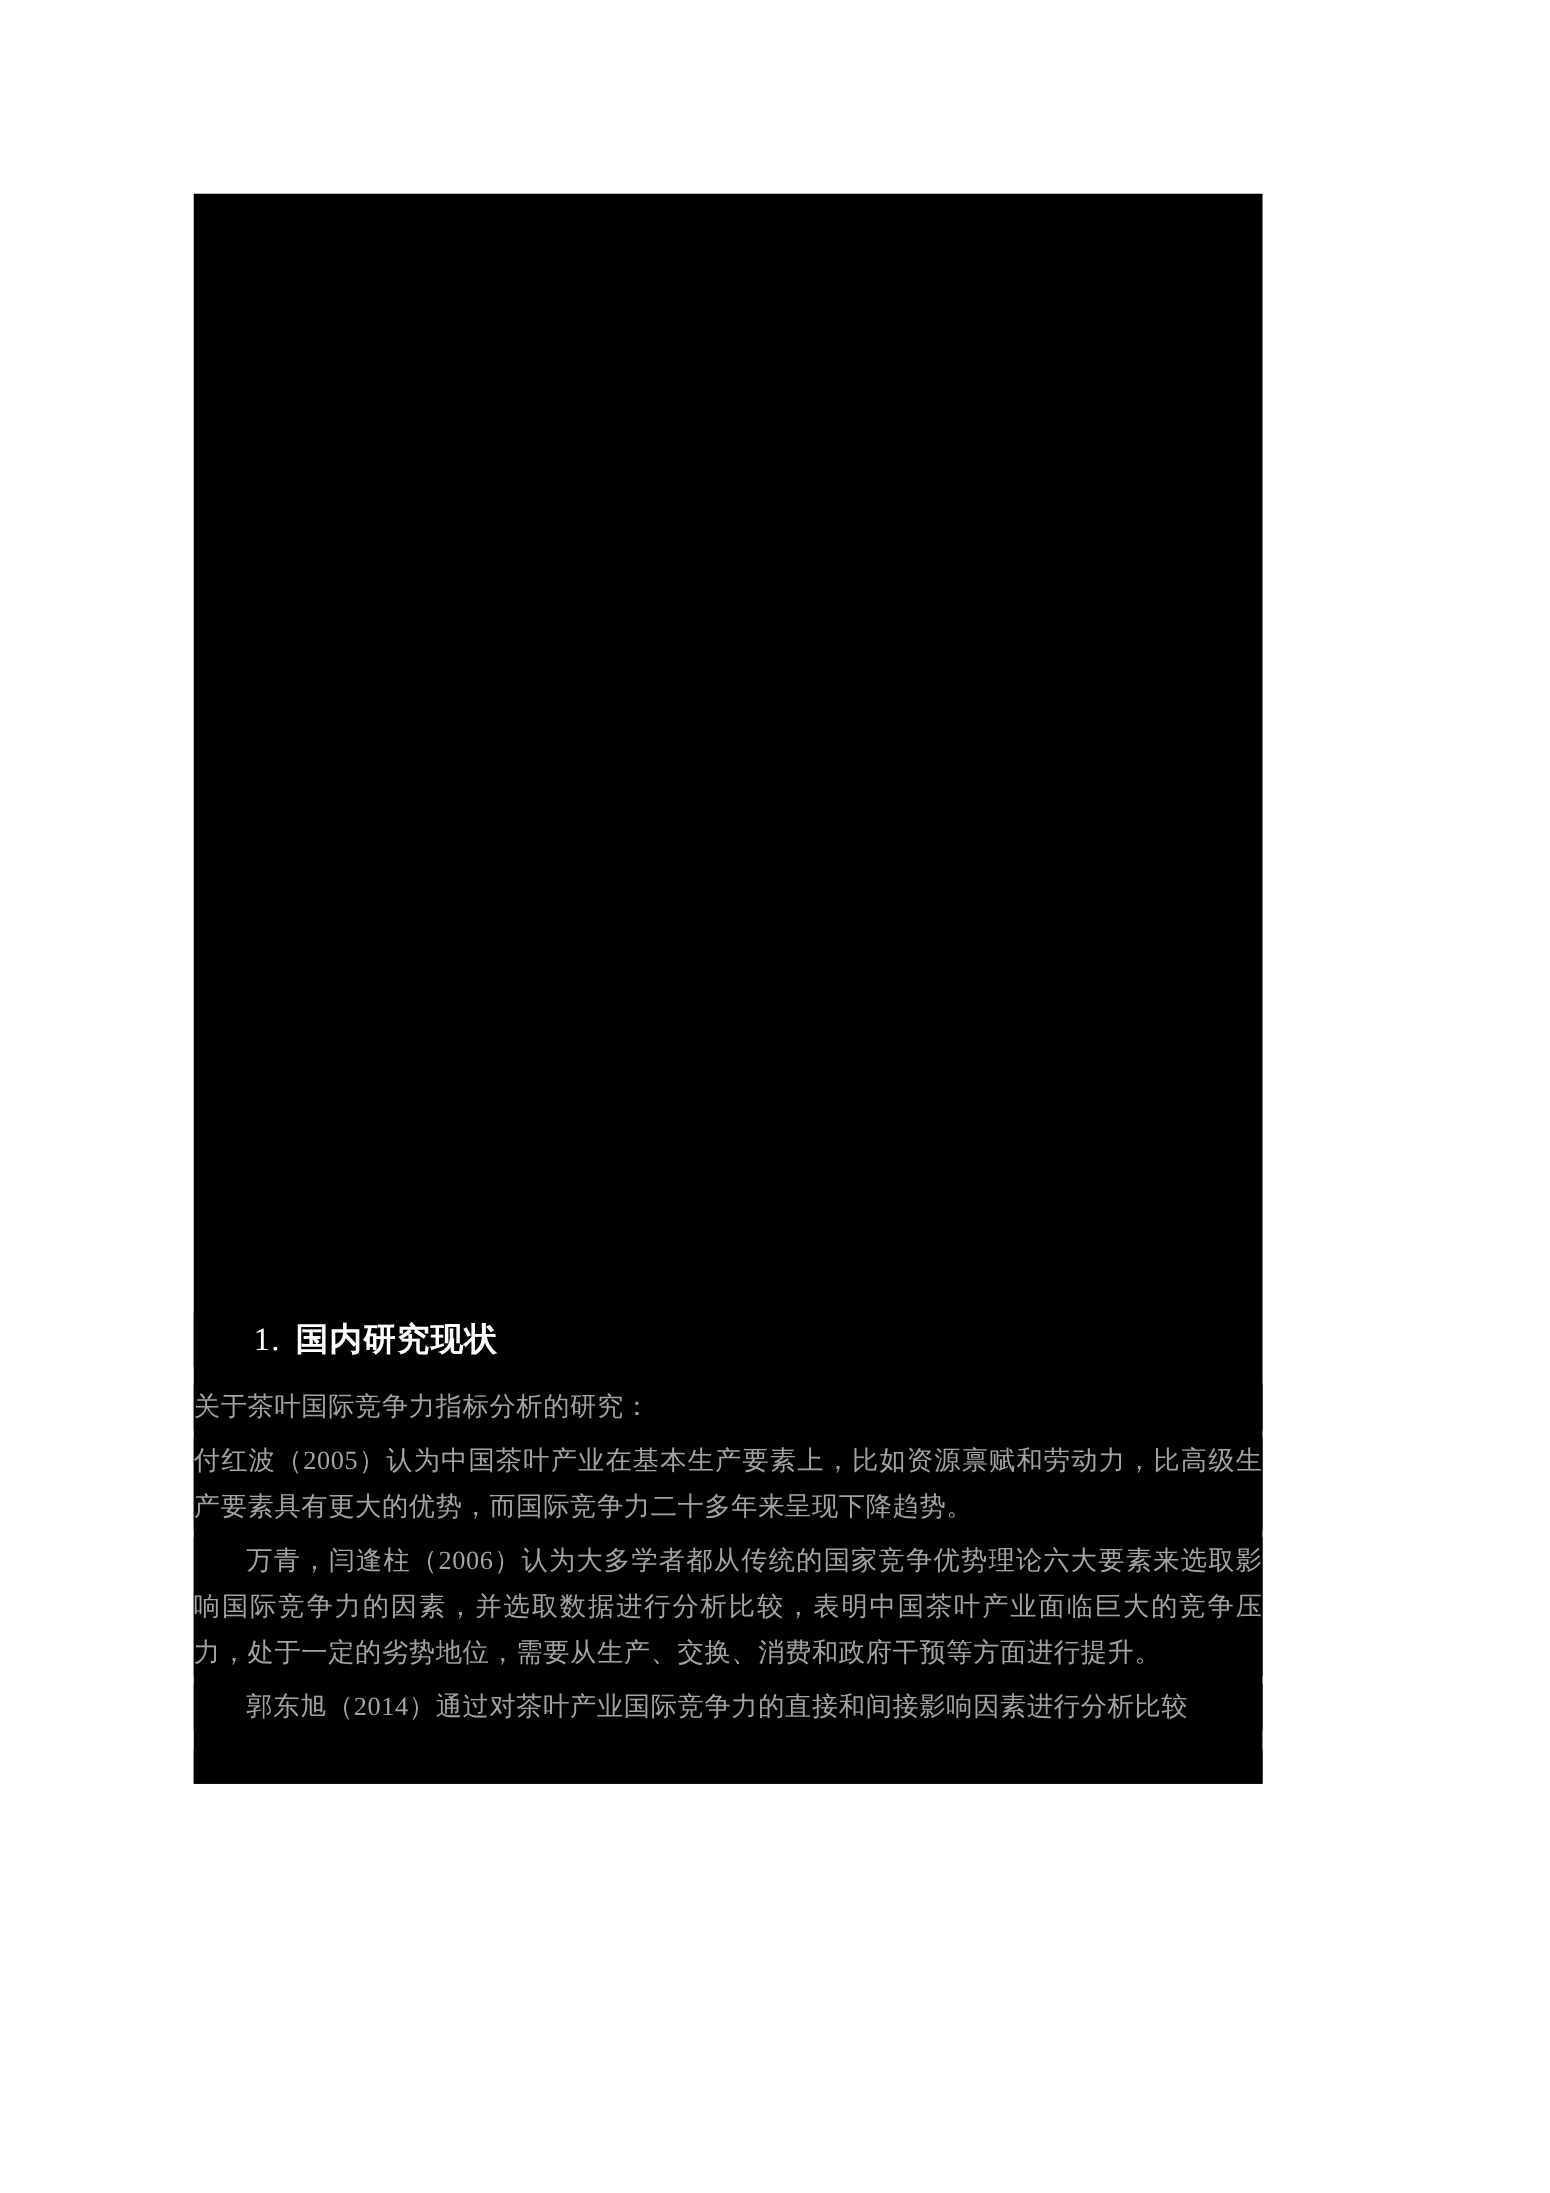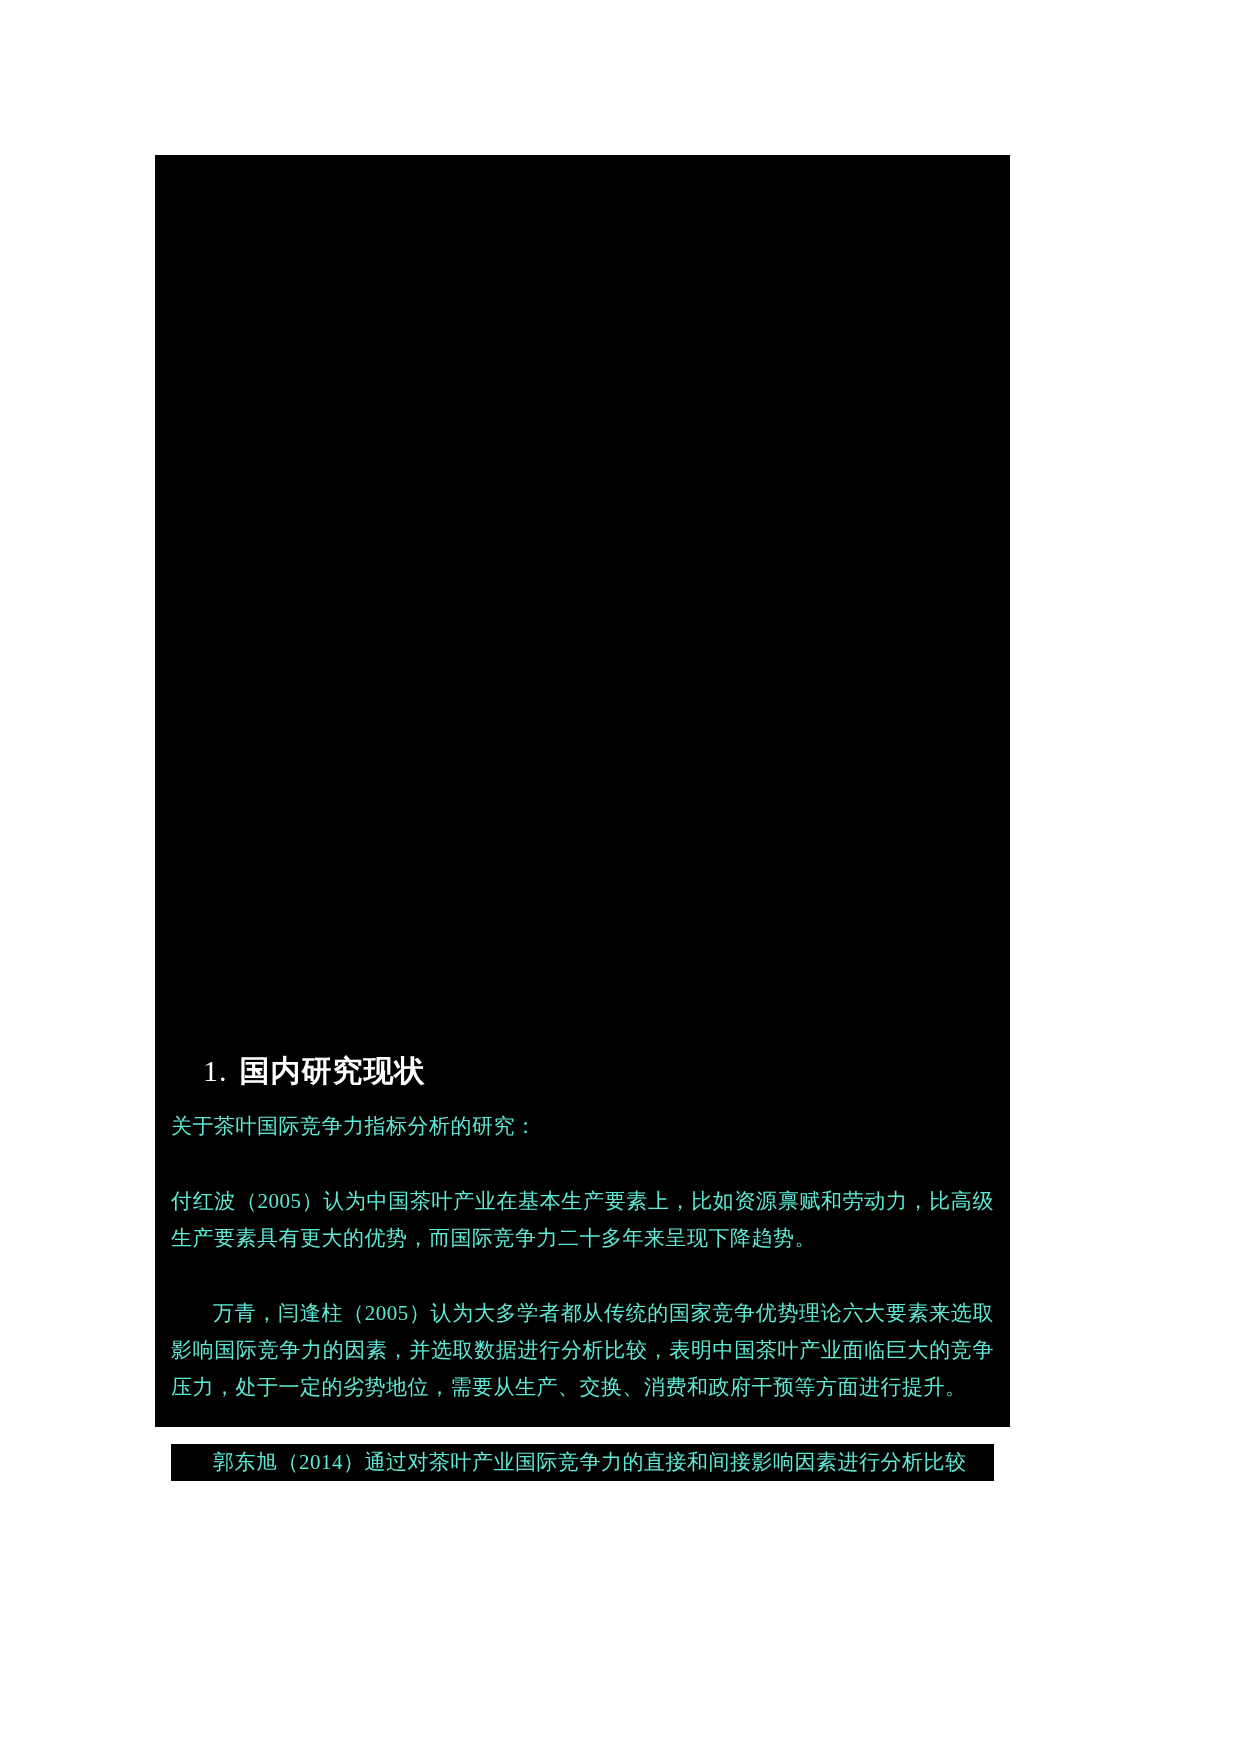--- a/index.html
+++ b/index.html
@@ -27,36 +27,36 @@
   
   .content {
     position: absolute;
     left: 155px;
     top: 1050px;
     width: 855px;
   }
   .heading {
     font-family: "Liberation Sans", sans-serif;
     font-weight: bold;
-    font-size: 30px;
+    font-size: 26px;
     line-height: 38px;
     color: #ffffff;
     background: #000000;
     margin: 0 15px 14px 0;
     padding: 2px 0 2px 48px;
     letter-spacing: 1px;
   }
   .heading .num {
     font-family: "Liberation Serif", serif;
     font-weight: normal;
     margin-right: 12px;
   }
   p {
-    margin: 16px;
-    color: #5eead4;
+    margin: 0;
+    color: #a3a3a3;
     background: #000000;
     font-size: 21px;
     line-height: 37px;
     text-align: justify;
     letter-spacing: 0.5px;
   }
   p.indent {
     text-indent: 42px;
   }
   .spacer-6 { height: 6px; }
@@ -81,19 +81,19 @@
   <div class="content">
 
     <h2 class="heading">
       <span class="num">1.</span><span>国内研究现状</span>
     </h2>
 
     <p>关于茶叶国际竞争力指标分析的研究：</p>
     <div class="spacer-6"></div>
     <p>付红波（2005）认为中国茶叶产业在基本生产要素上，比如资源禀赋和劳动力，比高级生产要素具有更大的优势，而国际竞争力二十多年来呈现下降趋势。</p>
     <div class="spacer-6"></div>
-    <p class="indent">万青，闫逢柱（2005）认为大多学者都从传统的国家竞争优势理论六大要素来选取影响国际竞争力的因素，并选取数据进行分析比较，表明中国茶叶产业面临巨大的竞争压力，处于一定的劣势地位，需要从生产、交换、消费和政府干预等方面进行提升。</p>
+    <p class="indent">万青，闫逢柱（2006）认为大多学者都从传统的国家竞争优势理论六大要素来选取影响国际竞争力的因素，并选取数据进行分析比较，表明中国茶叶产业面临巨大的竞争压力，处于一定的劣势地位，需要从生产、交换、消费和政府干预等方面进行提升。</p>
     <div class="spacer-6"></div>
     <p class="indent">郭东旭（2014）通过对茶叶产业国际竞争力的直接和间接影响因素进行分析比较</p>
 
   </div>
 
 </div>
 
 </body></html>

